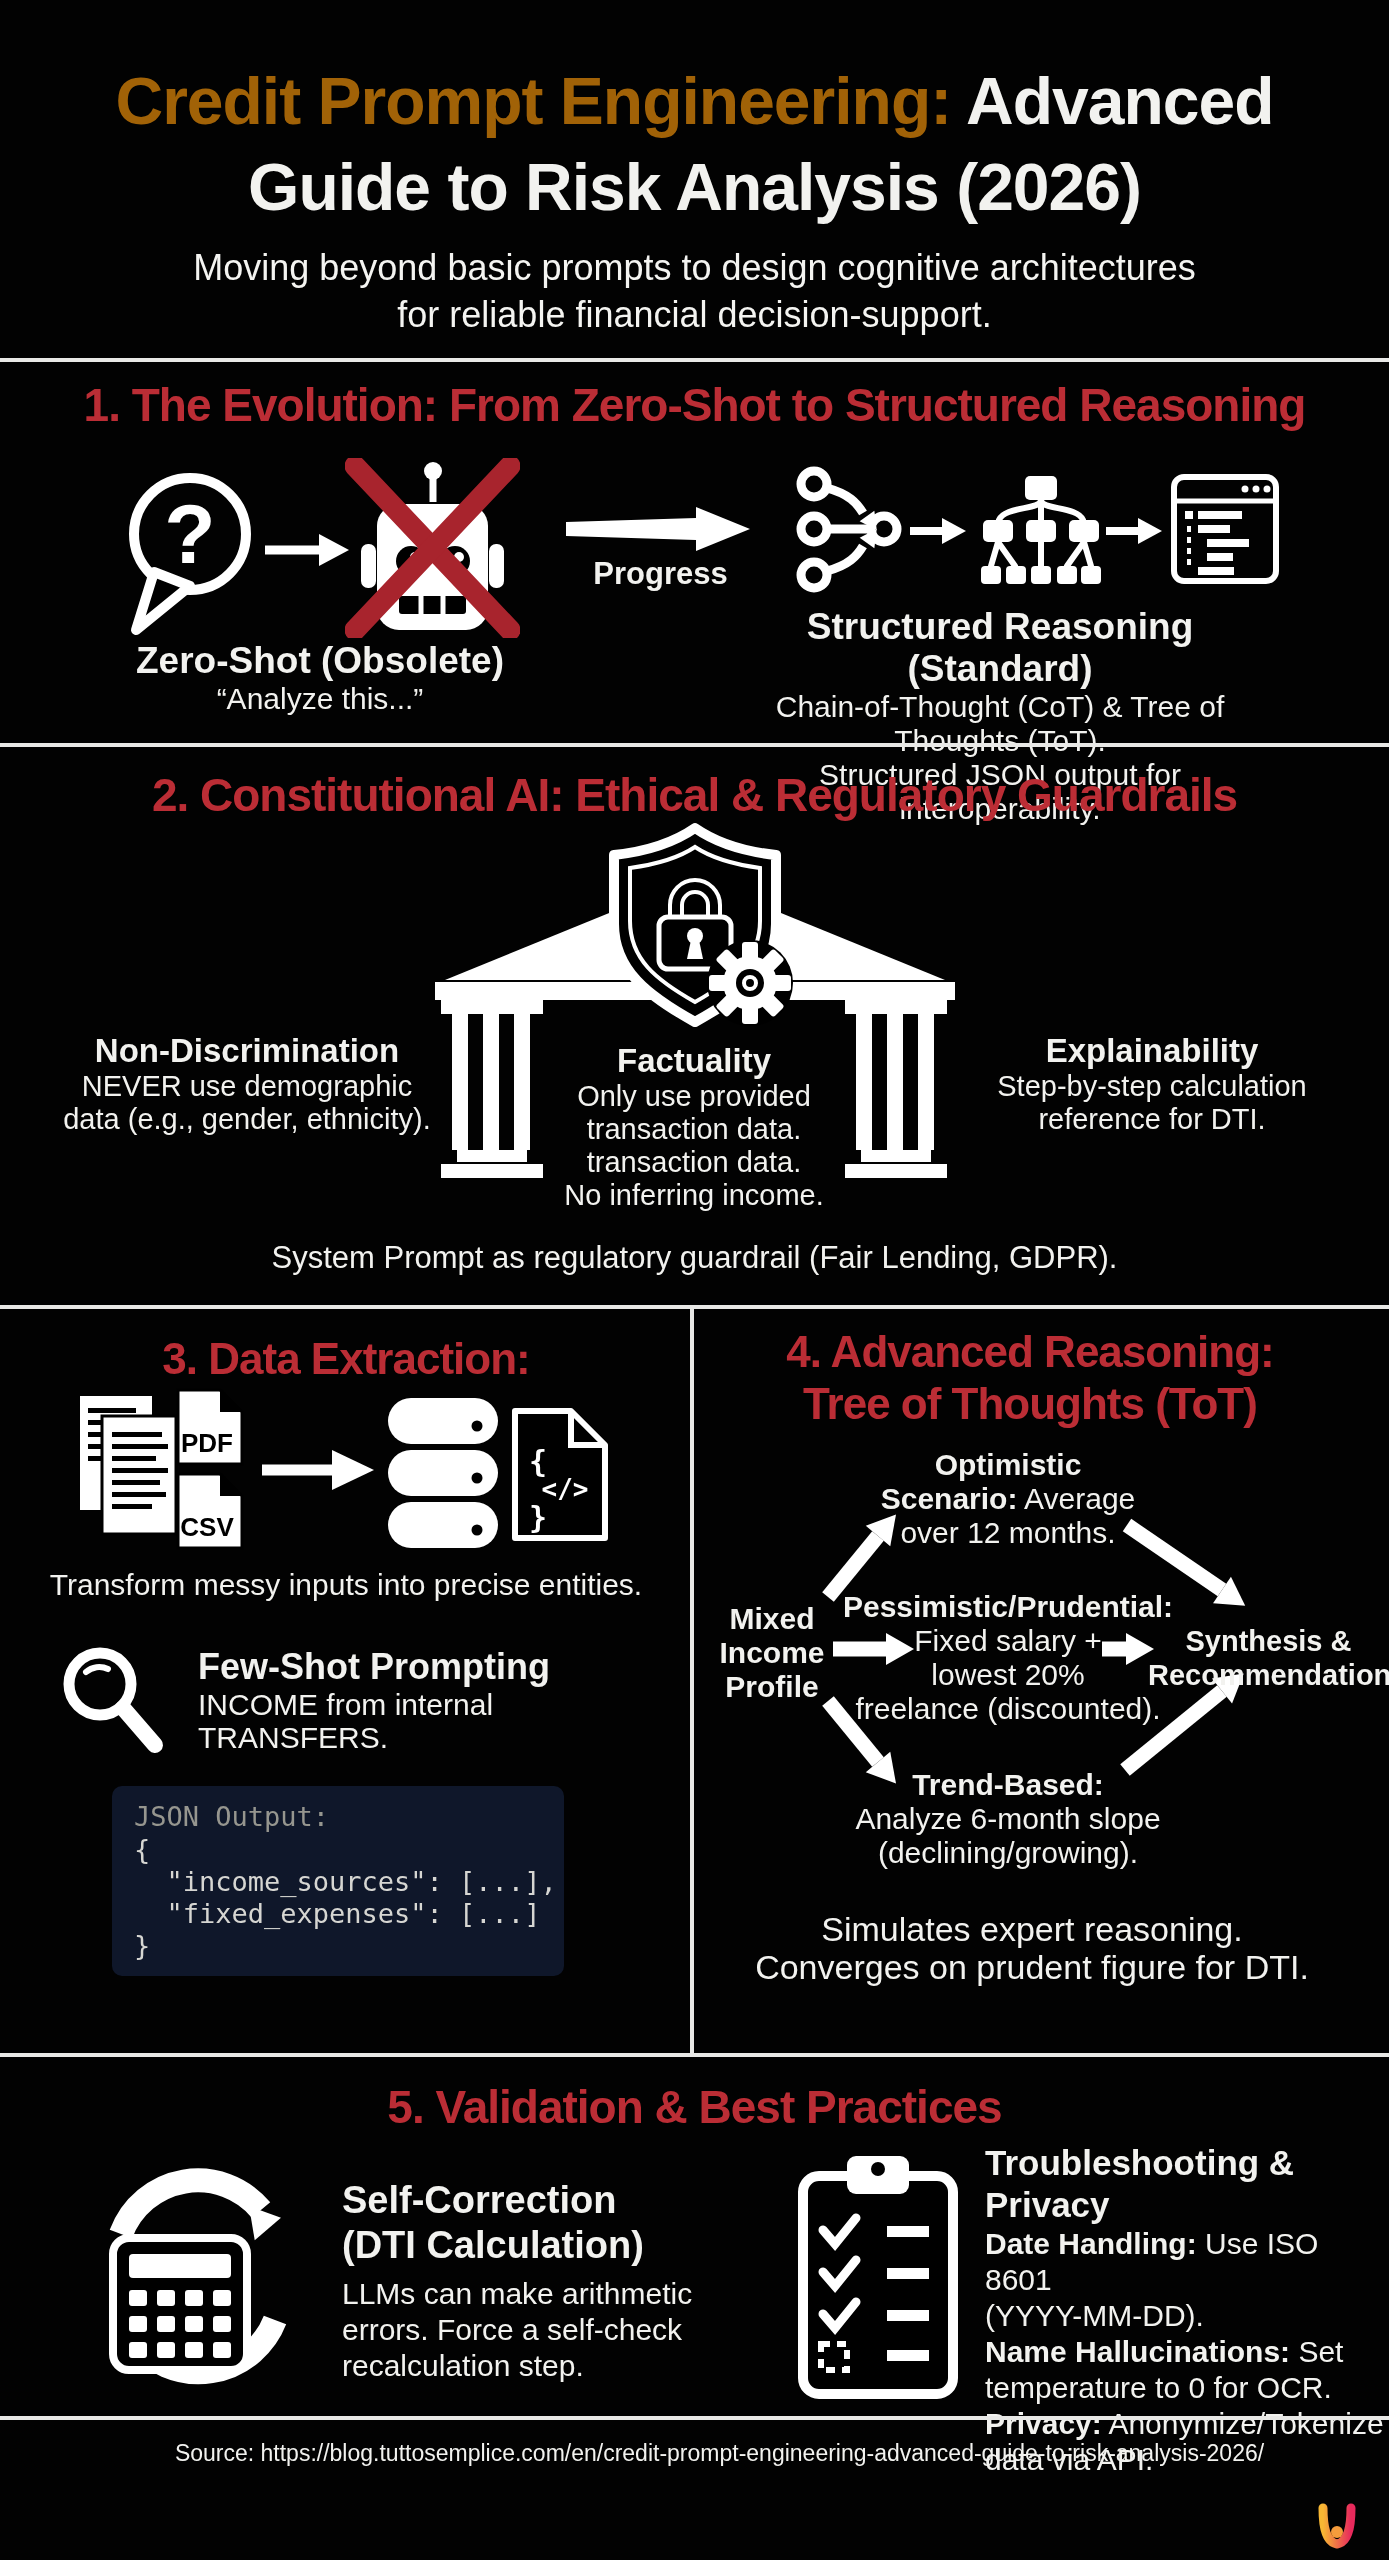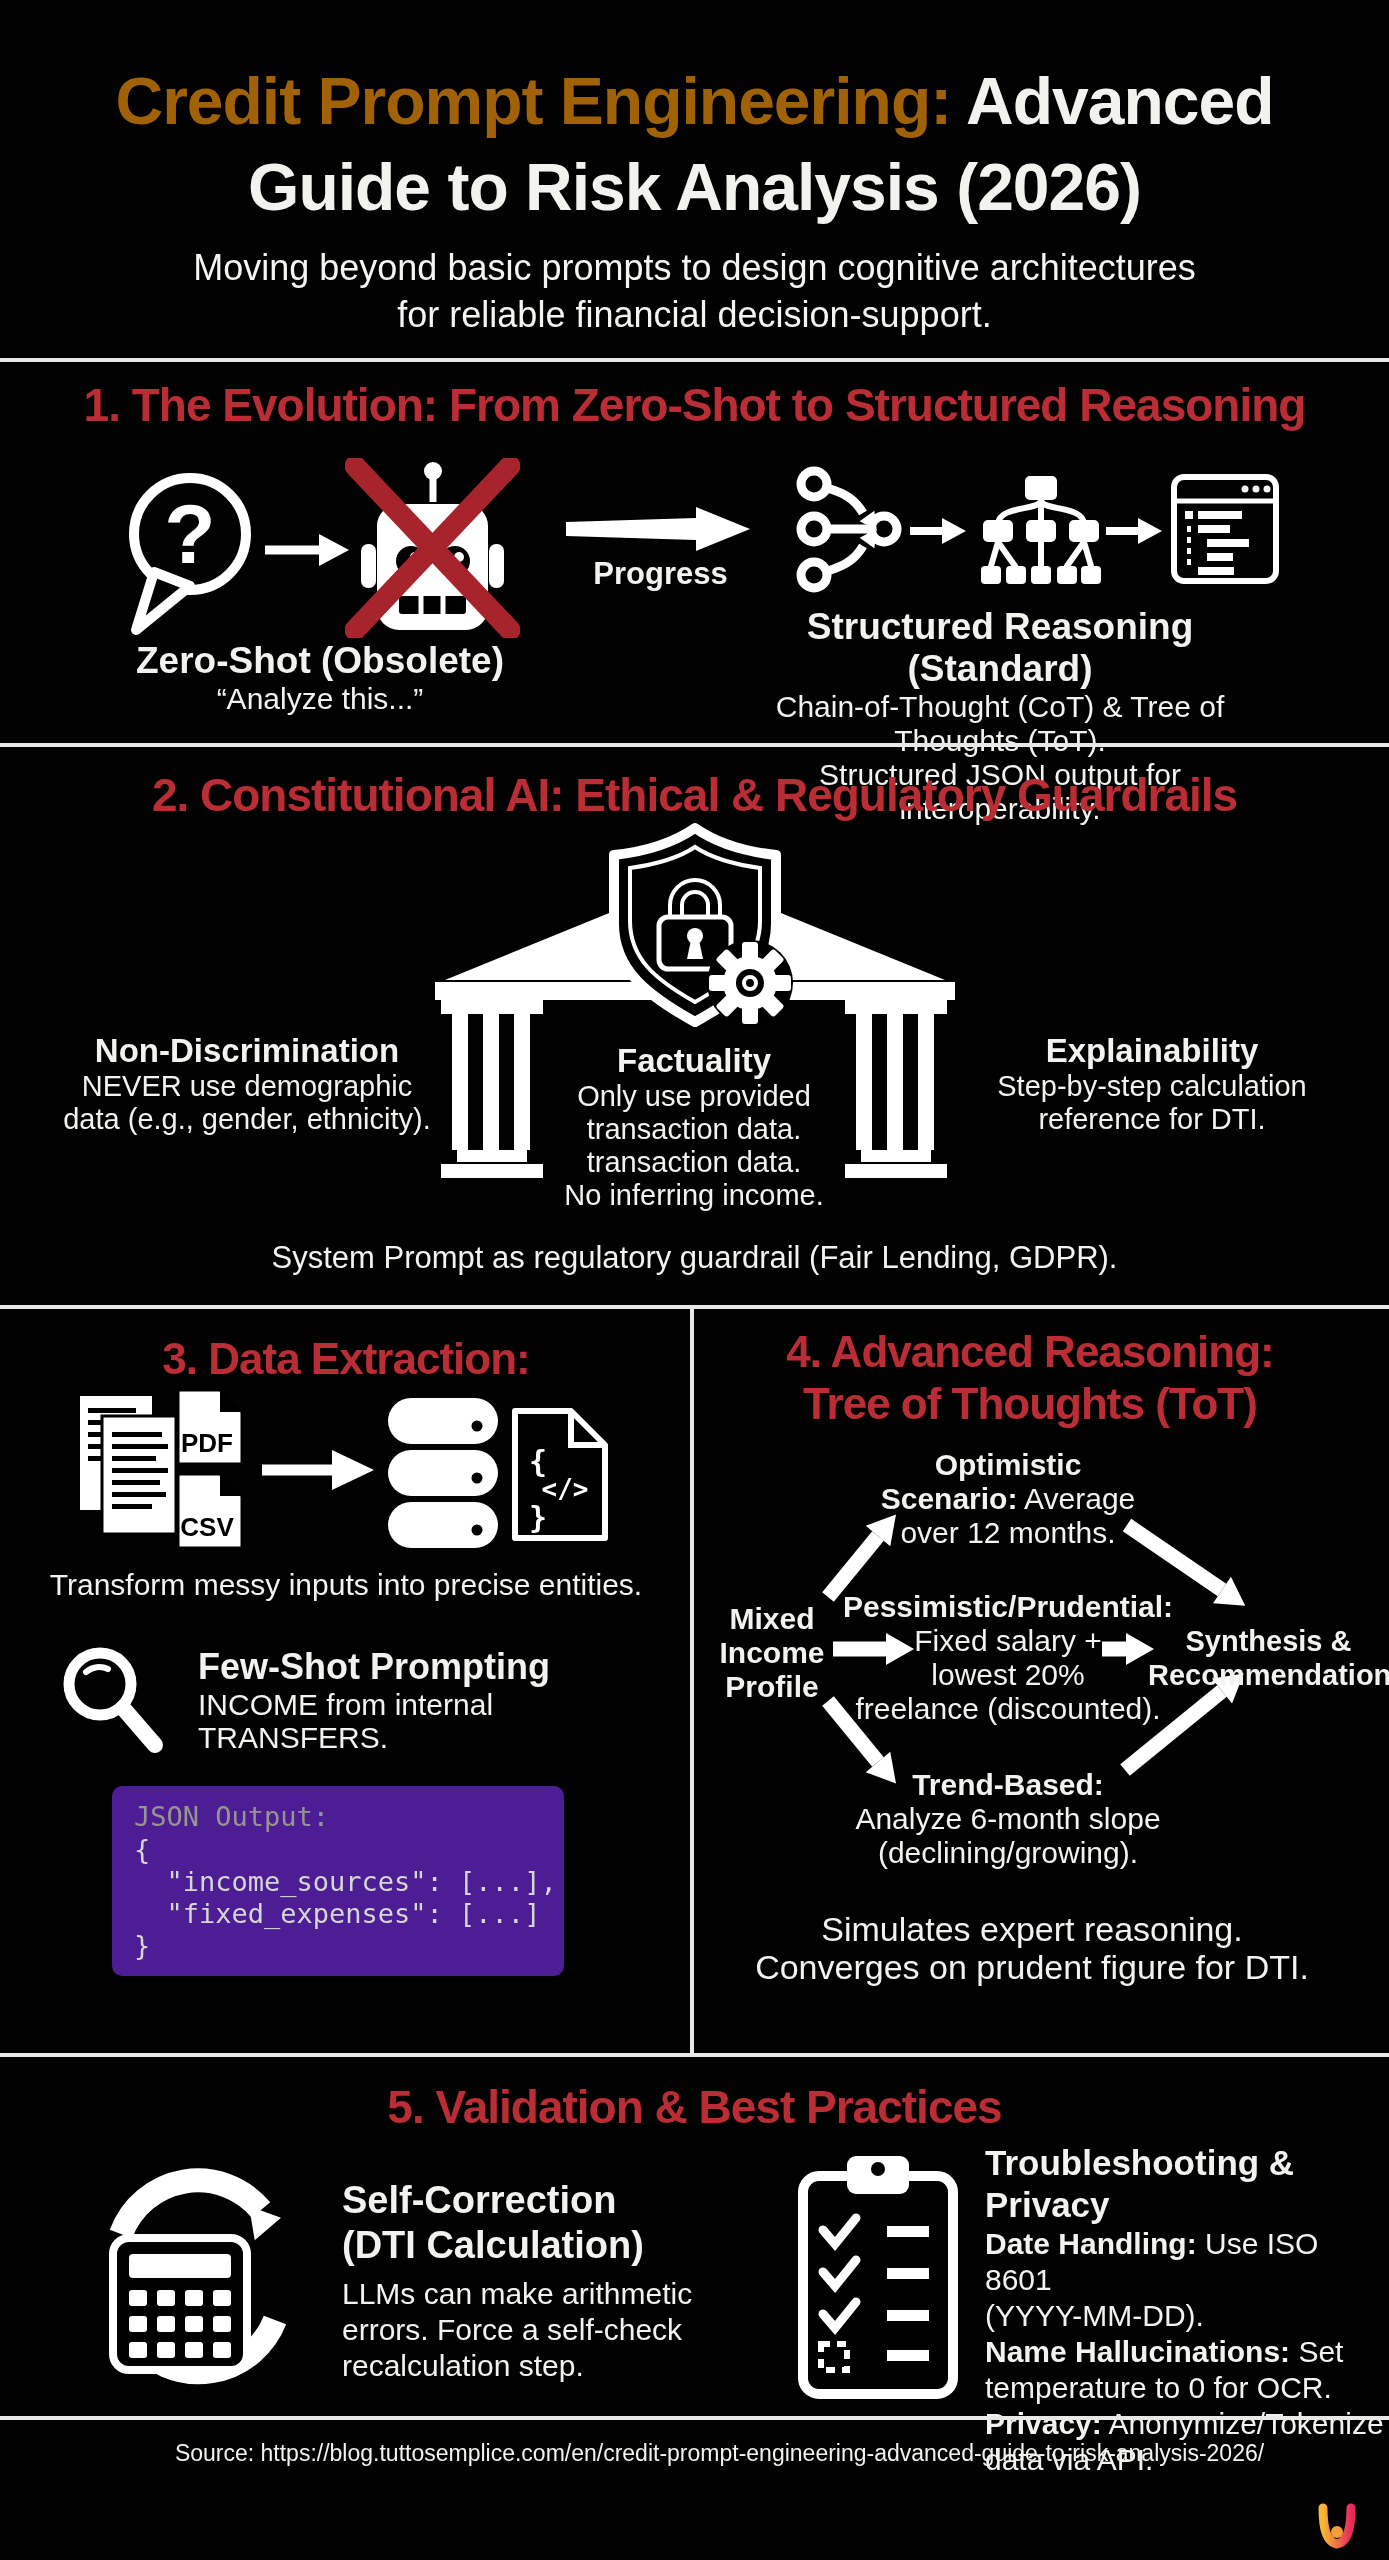--- a/index.html
+++ b/index.html
@@ -17,21 +17,21 @@
   .cap-title{font-size:37px;font-weight:bold;line-height:42px;}
   .cap-body{font-size:30px;line-height:34px;}
   .pillar-title{font-size:33px;font-weight:bold;line-height:38px;}
   .pillar-body{font-size:29px;line-height:33px;}
   .s2-footer{font-size:31px;}
   .s3-h{font-size:44px;}
   .s4-h{font-size:44px;line-height:52px;}
   .s4-body{font-size:30px;line-height:34px;}
   .s4-bold{font-size:30px;line-height:34px;font-weight:bold;}
   .s4-footer{font-size:34px;line-height:38px;}
-  .code-block{background:#4c1d95;border-radius:10px;padding:14px 22px;
+  .code-block{background:#0f172a;border-radius:10px;padding:14px 22px;
               font-family:"DejaVu Sans Mono",monospace;}
   .code-head{font-size:27px;line-height:34px;color:#96968f;}
   .code-body{font-size:27px;line-height:32px;color:#d6d6d2;white-space:pre;}
   .s5-title{font-size:38px;font-weight:bold;line-height:45px;}
   .s5-body{font-size:30px;line-height:36px;}
   .s5r-title{font-size:35px;font-weight:bold;line-height:42px;}
   .source{font-size:23px;margin-left:25px;}
   b{font-weight:bold;}
 </style>
 </head>

